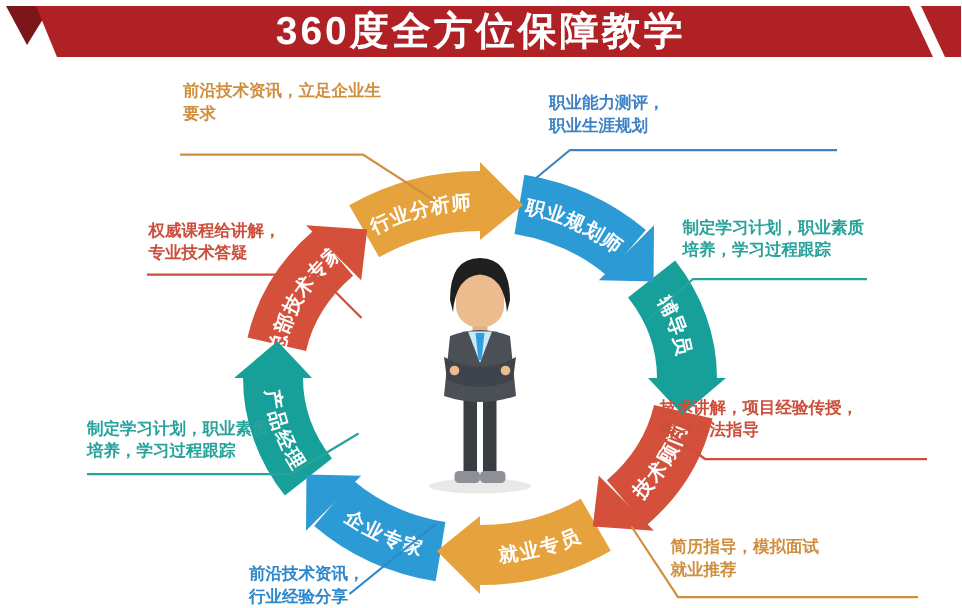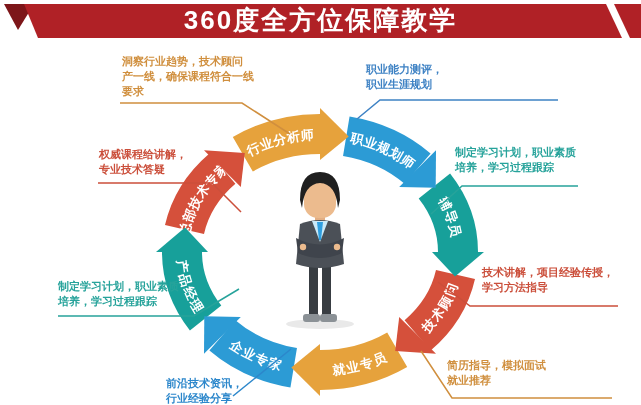--- a/index.html
+++ b/index.html
@@ -106,33 +106,32 @@
     <polygon points="57,54 63,54 61,72 59,72" fill="#2f9fe0"></polygon>
     <path d="M36 70 Q60 83 84 70 L82 85 Q60 95 38 85 Z" fill="#3f444c"></path>
     <circle cx="43" cy="79" r="3.2" fill="#ecbb8e"></circle>
     <circle cx="77" cy="79" r="3.2" fill="#ecbb8e"></circle>
     <rect x="44" y="14" width="32" height="36" rx="14" fill="#ecbb8e"></rect>
     <path d="M40 32 Q40 4 60 4 Q80 4 80 32 L78 40 Q76 16 60 15 Q44 16 42 40 Z" fill="#1f1f1f"></path>
   </svg>
 
   <div id="notes">
       <div class="note" style="left: 122px; top: 54px; color: rgb(208, 143, 62);">
-        <div>洞察行业趋势，技术顾问</div>
-        <div>产一线，确保课程符合一线</div>
+        <div>前沿技术资讯，立足企业生</div>
         <div>要求</div>
       </div>
       <div class="note" style="left: 366px; top: 62px; color: rgb(62, 130, 196);">
         <div>职业能力测评，</div>
         <div>职业生涯规划</div>
       </div>
       <div class="note" style="left: 455px; top: 145px; color: rgb(39, 163, 155);">
         <div>制定学习计划，职业素质</div>
         <div>培养，学习过程跟踪</div>
       </div>
-      <div class="note" style="left: 482px; top: 265px; color: rgb(203, 79, 59);">
+      <div class="note" style="left: 440px; top: 265px; color: rgb(203, 79, 59);">
         <div>技术讲解，项目经验传授，</div>
         <div>学习方法指导</div>
       </div>
       <div class="note" style="left: 447px; top: 358px; color: rgb(208, 143, 62);">
         <div>简历指导，模拟面试</div>
         <div>就业推荐</div>
       </div>
       <div class="note" style="left: 166px; top: 376px; color: rgb(44, 135, 203);">
         <div>前沿技术资讯，</div>
         <div>行业经验分享</div>

